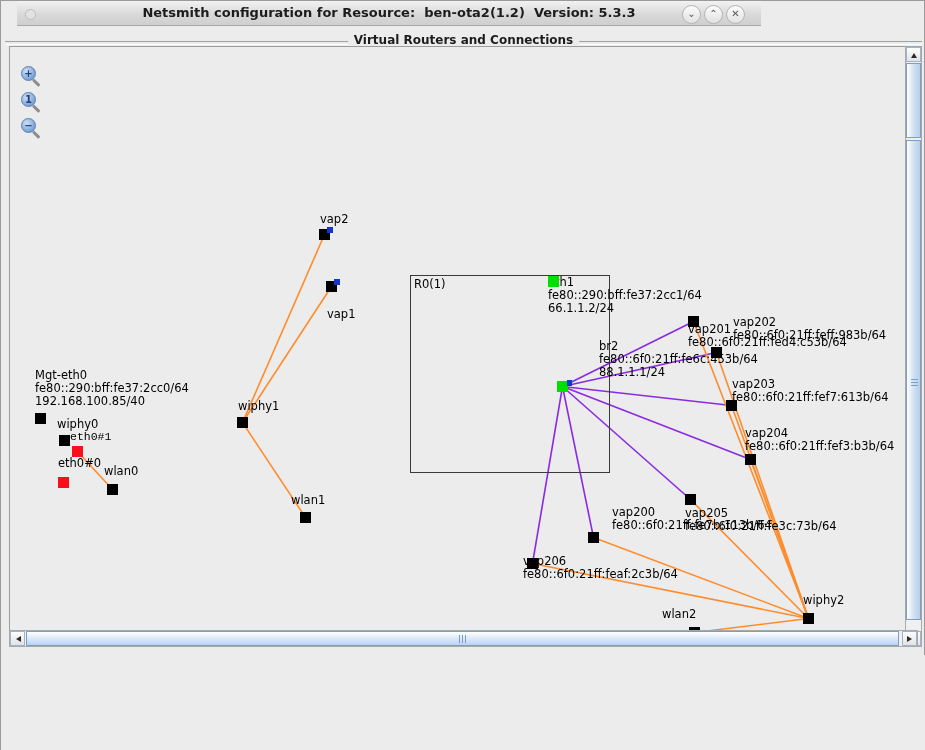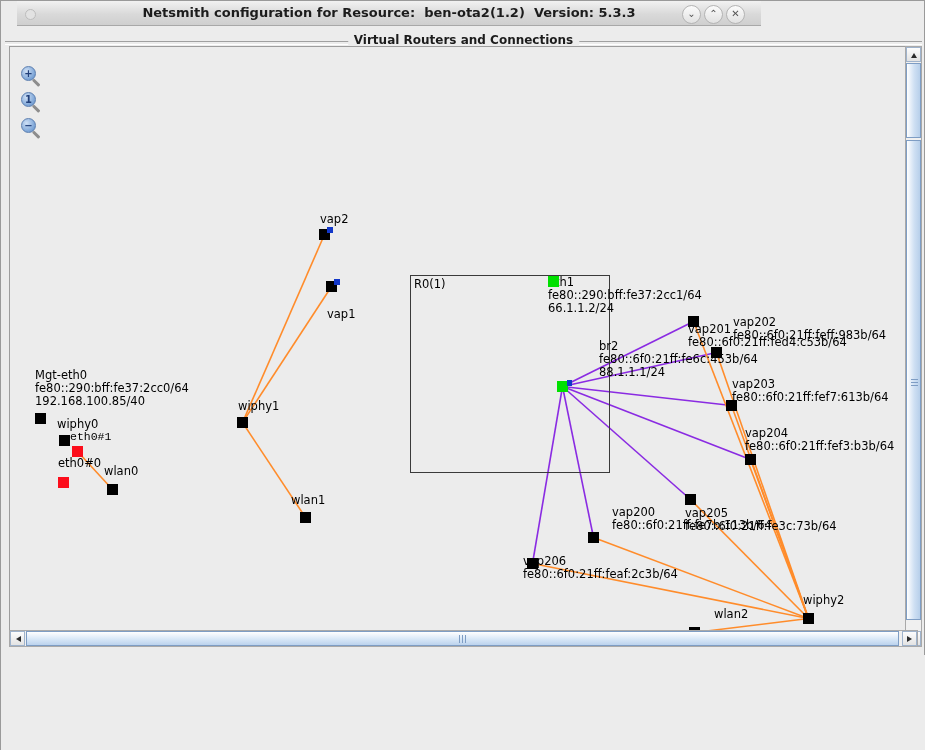--- a/index.html
+++ b/index.html
@@ -219,21 +219,21 @@
             <div class="node" style="left: 735px; top: 407px;"></div>
             <div class="nlabel" style="left: 675px; top: 421px; margin-top: 39px;">vap205
 fe80::6f0:21ff:fe3c:73b/64</div>
             <div class="node" style="left: 675px; top: 447px;"></div>
             <div class="nlabel" style="left: 602px; top: 459px;">vap200
 fe80::6f0:21ff:fe7b:113b/64</div>
             <div class="node" style="left: 578px; top: 485px;"></div>
             <div class="nlabel" style="left: 513px; top: 508px;">vap206
 fe80::6f0:21ff:feaf:2c3b/64</div>
             <div class="node" style="left: 517px; top: 511px;"></div>
-            <div class="nlabel" style="left: 704px; top: 561px;">wlan2</div>
+            <div class="nlabel" style="left: 652px; top: 561px;">wlan2</div>
             <div class="node" style="left: 679px; top: 580px;"></div>
             <div class="nlabel" style="left: 793px; top: 547px;">wiphy2</div>
             <div class="node" style="left: 793px; top: 566px;"></div>
           </div>
       </div>
     </div>
 
     <div id="vsb">
       <div class="arrow up">
           <i></i>

